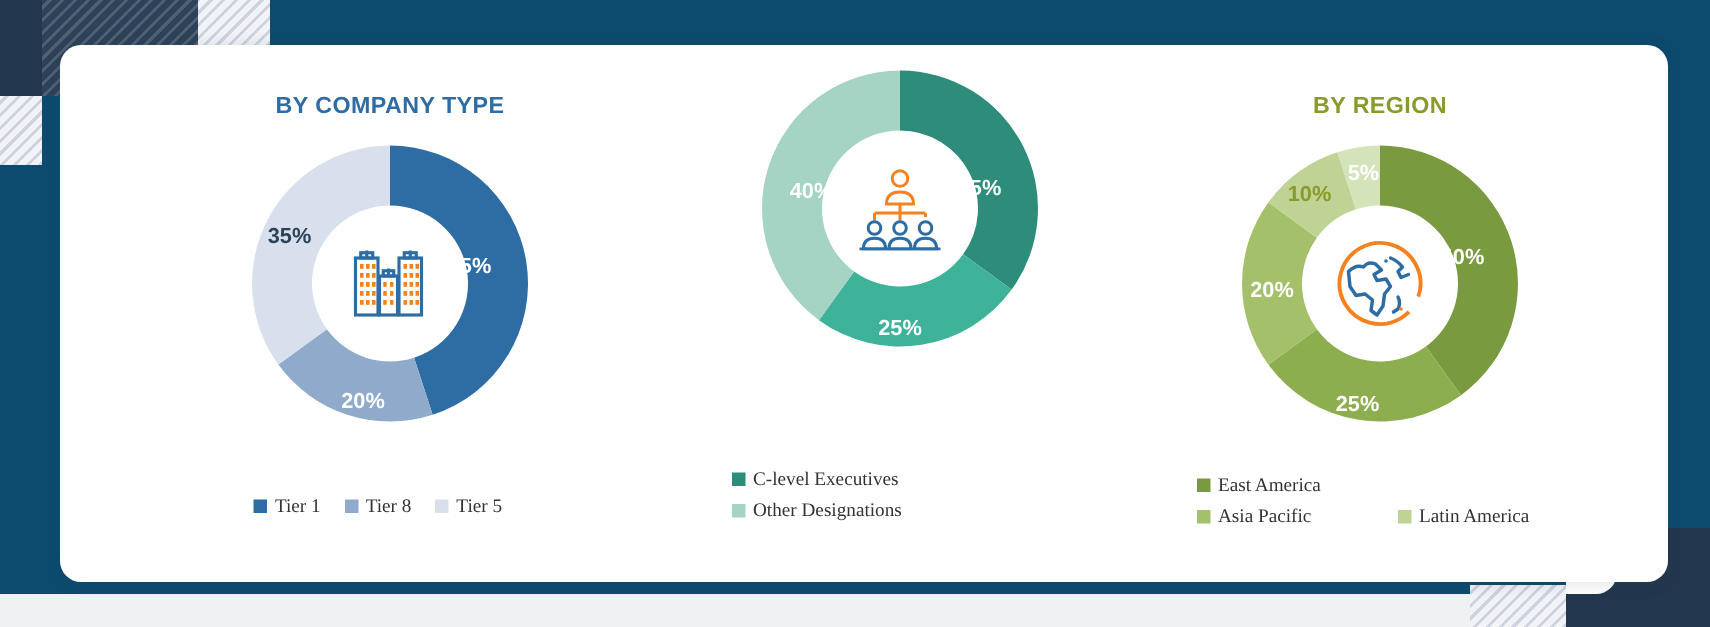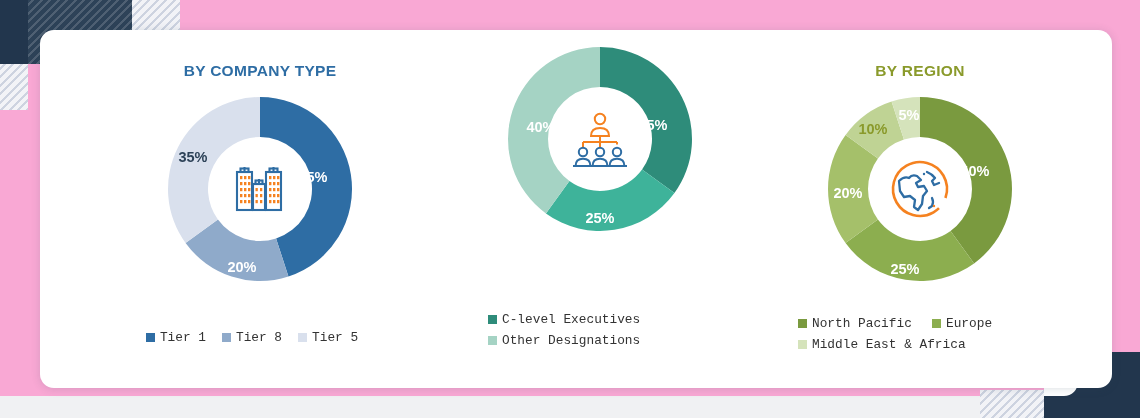--- a/index.html
+++ b/index.html
@@ -2,21 +2,21 @@
 <html><head>
 <meta charset="utf-8">
 <style>
   * { box-sizing: border-box; margin: 0; padding: 0; }
   html, body {
     width: 1140px; height: 418px;
     font-family: "Liberation Sans", sans-serif;
     background: #ffffff;
     overflow: hidden;
   }
-  #root { position: relative; width: 1140px; height: 418px; background: #f9a8d4; }
+  #root { position: relative; width: 1140px; height: 418px; background: #0c4a6e; }
 
   
   .deco { position: absolute; }
   .deco-navy { background: #22364d; }
   .deco-stripe-dark {
     background-color: #2d4258;
     background-image: repeating-linear-gradient(
       -45deg, rgba(255,255,255,0.16) 0 2px, rgba(255,255,255,0) 2px 6px);
   }
   .deco-stripe-light {
@@ -80,21 +80,21 @@
 
   
   .legend { position: absolute; width: 100%; }
   .legend-row { display: flex; align-items: center; }
   .legend-item { display: flex; align-items: center; margin-right: 16px; }
   .swatch {
     width: 9px; height: 9px; margin-right: 5px; flex: none;
   }
   .legend-text {
     font-size: 12.8px; color: #333333;
-    font-family: Liberation Mono, monospace;
+    font-family: Liberation Serif, serif;
     white-space: nowrap;
   }
 
   #legend-company { left: 0; top: 300px; justify-content: center; display: flex; text-align: right; }
   #legend-designation { left: 38px; top: 282px; }
   #legend-designation .legend-item { margin-bottom: 6px; }
   #legend-region { left: 48px; top: 286px; width: 290px; }
   #legend-region .legend-item { margin-bottom: 6px; }
   #legend-region .col { width: 124px; margin-right: 10px; }
   .legend-stack { display: flex; flex-direction: column; }
@@ -300,35 +300,35 @@
             </g>
           </svg>
         </div>
       </div>
 
       <div class="legend" id="legend-region">
         <div class="legend-row">
           <div class="col">
             <div class="legend-item">
               <span class="swatch" style="background:#7A9A3F"></span>
-              <span class="legend-text">North Pacific</span>
+              <span class="legend-text">East America</span>
             </div>
           </div>
+        </div>
+        <div class="legend-row">
           <div class="col">
             <div class="legend-item">
-              <span class="swatch" style="background:#8CAE4F"></span>
-              <span class="legend-text">Europe</span>
+              <span class="swatch" style="background:#A5C06A"></span>
+              <span class="legend-text">Asia Pacific</span>
             </div>
           </div>
-        </div>
-        <div class="legend-row">
-          <div class="col" style="width:auto">
+          <div class="col">
             <div class="legend-item">
-              <span class="swatch" style="background:#D5E3BB"></span>
-              <span class="legend-text">Middle East &amp; Africa</span>
+              <span class="swatch" style="background:#BFD394"></span>
+              <span class="legend-text">Latin America</span>
             </div>
           </div>
         </div>
       </div>
     </div>
 
   </div>
 </div>
 
 </body></html>

